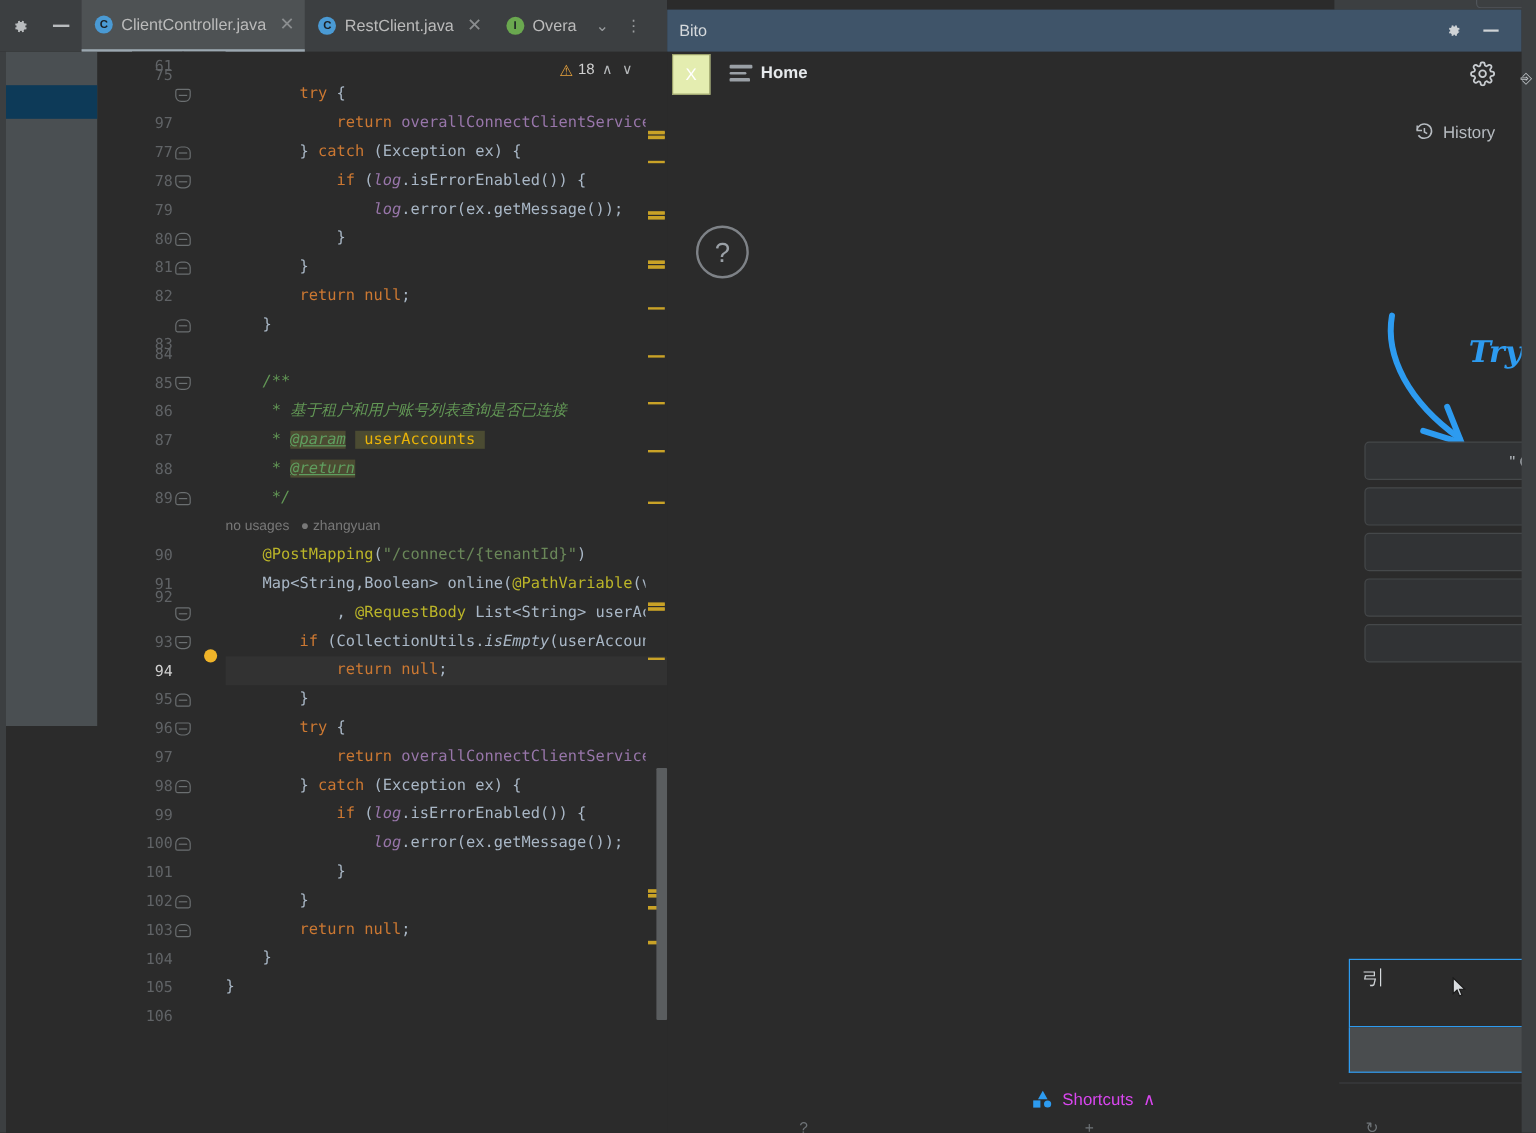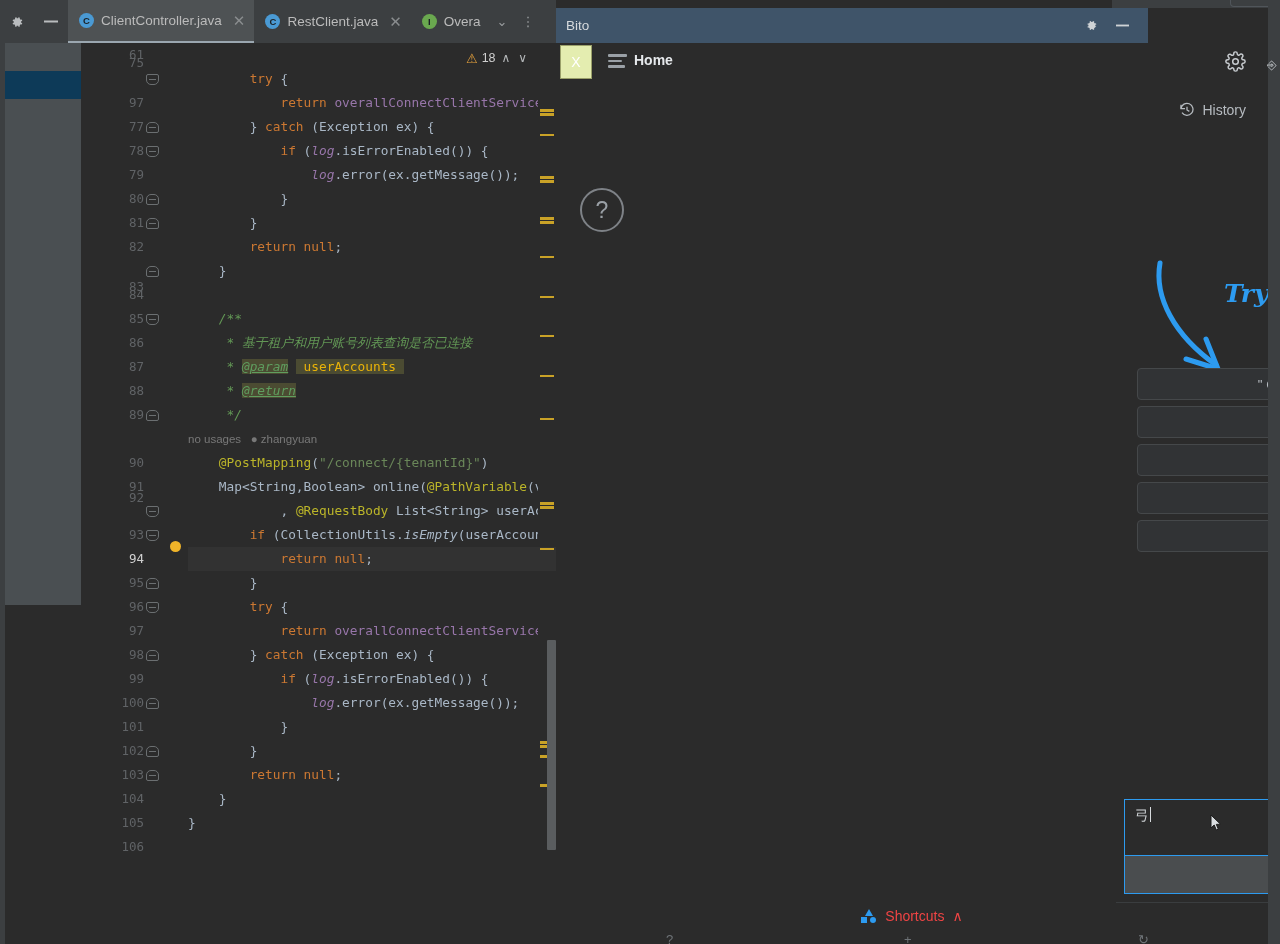--- a/index.html
+++ b/index.html
@@ -89,21 +89,21 @@
 
   
   .minimap { position:absolute; left:5px; top:43px; width:76px; height:562px;
              background:#4a4f52; }
   .minimap .sel { position:absolute; left:0; top:28px; width:76px; height:28px; background:#0d3a58; }
   .leftrail { position:absolute; left:0; top:43px; width:5px; height:901px; background:#3c3f41; }
 
   
   .bito { position:absolute; left:556px; top:0; width:712px; height:944px; background:#2b2b2b; }
   .bito-title {
-    position:absolute; left:0; top:8px; width:592px; height:35px;
+    position:absolute; left:0; top:8px; width:712px; height:35px;
     background:#3f5469; display:flex; align-items:center; padding:0 10px;
   }
   .bito-title .t { font-size:13.5px; color:#d6dadd; }
   .bito-title .sp { flex:1; }
   .bito-title .ic { color:#cfd3d6; padding:0 9px; font-size:14px; display:flex; align-items:center; }
   .avatar {
     position:absolute; left:4px; top:45px; width:32px; height:34px;
     background:#e4edb0; border:1px solid #9aa06a; display:flex; align-items:center;
     justify-content:center; color:#ffffff; font-size:14px;
   }
@@ -152,21 +152,21 @@
            vertical-align:-2px; margin-left:1px; }
   .inputbar {
     position:absolute; left:568px; top:856px; width:684px; height:38px;
     border:1px solid #2d9bf0; border-top:none; background:#4a4d4f;
   }
   .cursor-arrow { position:absolute; left:654px; top:814px; }
 
   .divider { position:absolute; left:560px; top:902px; width:708px; height:1px; background:#3a3d3f; }
   .shortcuts {
     position:absolute; left:0; top:908px; width:712px; display:flex;
-    align-items:center; justify-content:center; gap:8px; color:#ef4444; font-size:14px;
+    align-items:center; justify-content:center; gap:8px; color:#d946ef; font-size:14px;
   }
   .sc-icon { width:16px; height:14px; position:relative; }
   .sc-icon .tri2 { position:absolute; left:4px; top:0; width:0; height:0;
     border-left:4.5px solid transparent; border-right:4.5px solid transparent;
     border-bottom:7px solid #2d9bf0; }
   .sc-icon .sq { position:absolute; left:0; top:8px; width:6px; height:6px; background:#2d9bf0; }
   .sc-icon .ci { position:absolute; left:9px; top:8px; width:6px; height:6px;
                  background:#2d9bf0; border-radius:50%; }
 
   .botbar { position:absolute; left:0; top:932px; width:712px; height:12px; }

